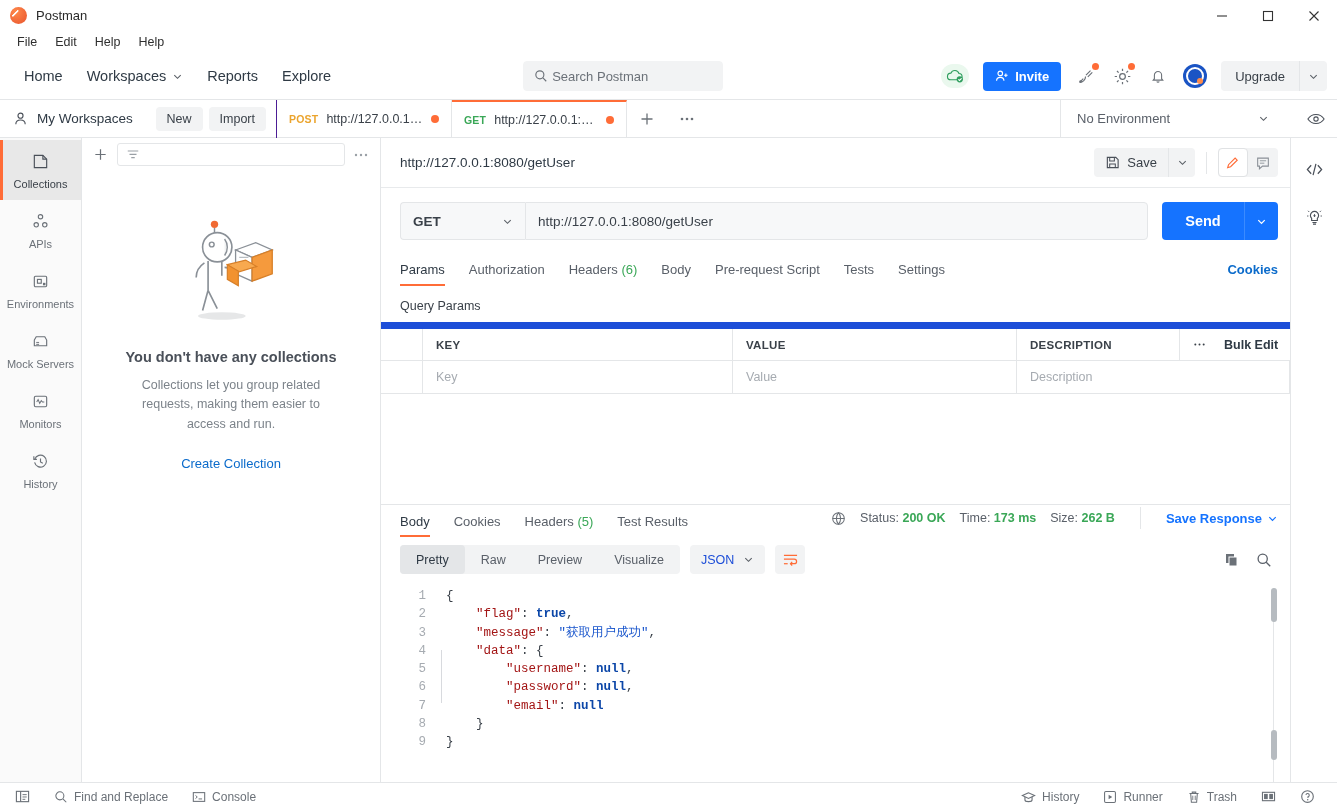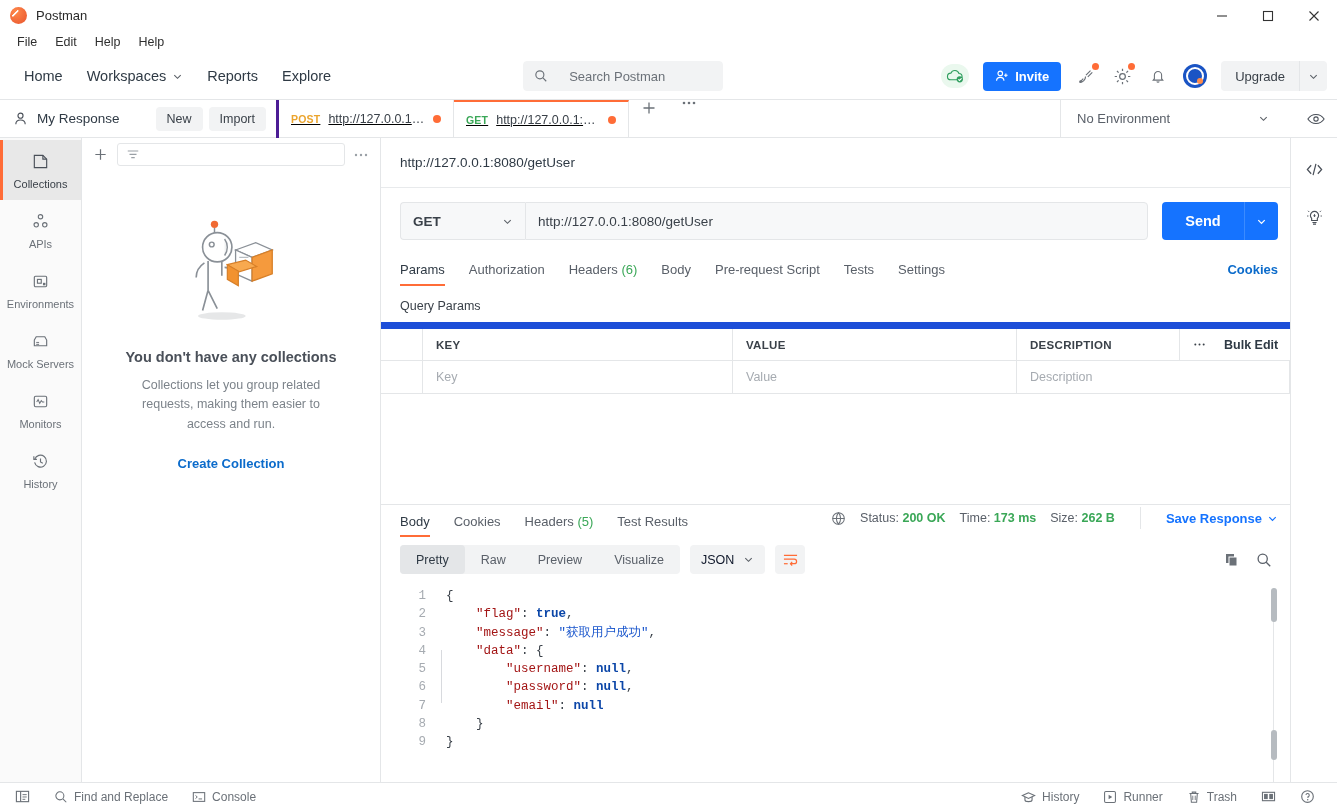--- a/index.html
+++ b/index.html
@@ -32,21 +32,21 @@
   .menubar { height: 22px; display:flex; align-items:center; padding-left: 8px; gap: 0px; flex: 0 0 22px; }
   .menu-item { font-size: 12.5px; color:#2f2f2f; padding: 2px 9px; border-radius:3px; }
 
   
   .header { height: 47px; display:flex; align-items:center; border-bottom:1px solid #e4e6e8; flex:0 0 47px; }
   .nav { display:flex; align-items:center; padding-left: 12px; gap: 0; }
   .nav-item { font-size: 14.5px; color: #2f3a45; padding: 6px 12px; border-radius: 4px; display:flex; align-items:center; gap:6px;}
   .search-wrap { margin-left: 180px; }
   .search-box {
     width: 200px; min-width: 200px; height: 30px; background:#f2f3f4; border:1px solid #f2f3f4; border-radius:4px;
-    display:flex; align-items:center; padding: 0 10px; gap: 21px; width: 200px;
+    display:flex; align-items:center; padding: 0 10px; gap: 4px; width: 200px;
   }
   .search-box { width: 200px; }
   .search-placeholder { font-size: 13px; color: #6b7178; }
   .header-right { margin-left:auto; display:flex; align-items:center; gap: 14px; padding-right: 10px; }
   .cloud-ok { width:28px; height:24px; border-radius: 13px; background:#eaf8ee; display:flex; align-items:center; justify-content:center; }
   .invite-btn {
     background:#1573ff; color:#fff; font-size:13px; height:29px; border-radius:4px;
     display:flex; align-items:center; gap:6px; padding: 0 12px; font-weight:600;
   }
   .hicon { width:22px; height:22px; display:flex; align-items:center; justify-content:center; position:relative; color:#6b7178; }
@@ -60,21 +60,21 @@
   .upgrade-group { display:flex; align-items:center; background:#f2f3f4; border-radius:4px; height:30px; }
   .upgrade-btn { font-size:13px; color:#3a4149; padding: 0 14px; display:flex; align-items:center; height:30px; }
   .upgrade-caret { width:28px; height:30px; display:flex; align-items:center; justify-content:center; border-left:1px solid #e4e6e8; }
 
   
   .wsbar { height: 38px; display:flex; align-items:center; border-bottom:1px solid #e4e6e8; flex:0 0 38px; }
   .ws-left { display:flex; align-items:center; gap:9px; padding-left:13px; width: 276px; }
   .ws-name { font-size:13.5px; color:#2f3a45; }
   .ws-buttons { display:flex; gap:6px; margin-left:auto; padding-right:10px; }
   .ws-btn { font-size:12.5px; color:#3a4149; background:#f2f3f4; border-radius:4px; padding: 5px 11px; }
-  .tabs-strip { flex:1; display:flex; align-items:flex-start; border-left:3px solid #4c1d95; height:38px;text-decoration:underline; }
+  .tabs-strip { flex:1; display:flex; align-items:center; border-left:1px solid #4c1d95; height:38px; }
   .rtab {
     display:flex; align-items:center; gap:8px; padding: 0 12px; height:38px; min-width:0;
     border-right:1px solid #e4e6e8; font-size:12.5px; color:#3a4149; position:relative; max-width:175px;
   }
   .rtab.active { border-top:2px solid #ff6c37; }
   .rtab .method { font-size:10.5px; font-weight:700; letter-spacing:.2px; }
   .m-post { color:#eba42d; }
   .m-get  { color:#3aa757; }
   .rtab .turl { font-size:12.5px; color:#3a4149; white-space:nowrap; overflow:hidden; text-overflow:ellipsis; }
   .unsaved { width:8px; height:8px; border-radius:50%; background:#ff6c37; flex:0 0 8px; }
@@ -99,21 +99,21 @@
   
   .collections { width:299px; flex:0 0 299px; border-right:1px solid #e4e6e8; display:flex; flex-direction:column; }
   .coll-toolbar { height:33px; display:flex; align-items:center; gap:8px; padding: 0 9px; }
   .coll-plus { color:#6b7178; display:flex; align-items:center; justify-content:center; width:18px;}
   .coll-filter { flex:1; height:23px; border:1px solid #e4e6e8; border-radius:3px; display:flex; align-items:center; padding-left:8px; }
   .coll-more { color:#9aa0a6; display:flex; align-items:center; padding-right:2px;}
   .coll-empty { flex:1; display:flex; flex-direction:column; align-items:center; padding-top:46px; text-align:center; }
   .illus { width:120px; height:110px; margin-bottom: 22px; }
   .empty-title { font-size:14.5px; font-weight:700; color:#4a5059; margin-bottom:11px; }
   .empty-desc { font-size:12.5px; color:#7c838a; line-height:1.55; max-width:212px; }
-  .empty-link { font-size:13px; color:#0b6bcb; font-weight:700; margin-top:22px; }
+  .empty-link { font-size:13px; color:#0b6bcb; font-weight:400; margin-top:22px; }
 
   
   .main { flex:1; display:flex; flex-direction:column; min-width:0; }
   .req-title-bar { height:50px; display:flex; align-items:center; padding: 0 12px 0 19px; border-bottom:1px solid #e8eaec; }
   .req-title { font-size:13.5px; color:#2f3a45; }
   .rt-right { margin-left:auto; display:flex; align-items:center; gap:0; }
   .save-btn { display:flex; align-items:center; gap:7px; background:#f2f3f4; height:29px; border-radius:4px 0 0 4px; padding:0 11px; font-size:13px; color:#3a4149; }
   .save-caret { width:27px; height:29px; background:#f2f3f4; border-radius:0 4px 4px 0; border-left:1px solid #e4e6e8; display:flex; align-items:center; justify-content:center; }
   .vsep { width:1px; height:22px; background:#e4e6e8; margin: 0 11px; }
   .seg { display:flex; background:#f2f3f4; border-radius:4px; }
@@ -166,21 +166,21 @@
   .rs-tab.active { color:#2f3a45; }
   .rs-tab.active::after { content:""; position:absolute; left:0; right:12px; bottom:0; height:2px; background:#ff6c37; }
   .rs-tab .count { color:#3aa757; }
   .resp-meta { margin-left:auto; display:flex; align-items:center; gap:14px; padding-bottom:8px; font-size:12.5px; color:#5a6069; }
   .meta-val-ok { color:#3aa757; font-weight:600; }
   .save-response { color:#1573ff; font-weight:700; font-size:13px; display:flex; align-items:center; gap:5px; }
   .resp-toolbar { display:flex; align-items:center; gap:10px; padding: 8px 12px 8px 19px; }
   .pills { display:flex; background:#f2f3f4; border-radius:4px; height:29px; align-items:flex-start; }
   .pill { font-size:12.5px; color:#5a6069; padding: 0 16px; height:29px; display:flex; align-items:center; border-radius:4px; }
   .pill.on { background:#e4e6e8; color:#2f3a45; }
-  .json-select { display:flex; align-items:center; gap:9px; background:#f2f3f4; border-radius:4px; height:29px; padding: 0 11px; font-size:12.5px; color:#0f172a; }
+  .json-select { display:flex; align-items:center; gap:9px; background:#f2f3f4; border-radius:4px; height:29px; padding: 0 11px; font-size:12.5px; color:#1d4ed8; }
   .wrap-btn { width:30px; height:29px; background:#f2f3f4; border-radius:4px; display:flex; align-items:center; justify-content:center; }
   .tb-right { margin-left:auto; display:flex; align-items:center; gap:16px; color:#5a6069; padding-right:6px; }
 
   .code-area { flex:1; position:relative; overflow:hidden; padding-left:0; }
   .code { display:flex; font-family:"Liberation Mono", monospace; font-size:12.5px; line-height:18.3px; padding-top:5px; }
   .gutter { width:55px; flex:0 0 55px; text-align:right; padding-right:10px; color:#a6abb1; user-select:none; }
   .code-lines { flex:1; white-space:pre; color:#3a4149; position:relative; padding-left:10px;}
   .cl-punct { color:#3a4149; }
   .cl-key { color:#a31515; }
   .cl-bool { color:#0b46a8; font-weight:700; }
@@ -311,21 +311,21 @@
       </div>
     </div>
   </div>
 
   <div class="wsbar">
     <div class="ws-left">
       <svg width="15" height="15" viewBox="0 0 16 16">
         <circle cx="8" cy="5" r="2.7" fill="none" stroke="#4a5059" stroke-width="1.2"></circle>
         <path d="M3 14c0-2.8 2.2-4.4 5-4.4s5 1.6 5 4.4" fill="none" stroke="#4a5059" stroke-width="1.2"></path>
       </svg>
-      <span class="ws-name">My Response</span>
+      <span class="ws-name">My Workspaces</span>
       <div class="ws-buttons">
         <div class="ws-btn">New</div>
         <div class="ws-btn">Import</div>
       </div>
     </div>
 
     <div class="tabs-strip">
       <div class="rtab">
         <span class="method m-post">POST</span>
         <span class="turl">http://127.0.0.1:8...</span>
@@ -473,20 +473,48 @@
         <div class="empty-title">You don't have any collections</div>
         <div class="empty-desc">Collections let you group related requests, making them easier to access and run.</div>
         <div class="empty-link">Create Collection</div>
       </div>
     </div>
 
     <div class="main">
 
       <div class="req-title-bar">
         <div class="req-title">http://127.0.0.1:8080/getUser</div>
+        <div class="rt-right">
+          <div class="save-btn">
+            <svg width="15" height="15" viewBox="0 0 16 16">
+              <path d="M2.5 2.5h9l2.5 2.5v8.5h-11.5z" fill="none" stroke="#4a5059" stroke-width="1.2"></path>
+              <path d="M5 2.5v4h5v-4M5 13.5v-4h6v4" fill="none" stroke="#4a5059" stroke-width="1.1"></path>
+            </svg>
+            <span>Save</span>
+          </div>
+          <div class="save-caret">
+            <svg width="11" height="11" viewBox="0 0 12 12">
+                <path d="M2.5 4.5L6 8l3.5-3.5" fill="none" stroke="#5a5f66" stroke-width="1.2"></path>
+              </svg>
+          </div>
+          <div class="vsep"></div>
+          <div class="seg">
+            <div class="seg-btn on">
+              <svg width="16" height="16" viewBox="0 0 18 18">
+                  <path d="M3 14.2l1-3.3 7.4-7.4 2.3 2.3-7.4 7.4z" fill="none" stroke="#ff6c37" stroke-width="1.3"></path>
+                </svg>
+            </div>
+            <div class="seg-btn">
+              <svg width="16" height="16" viewBox="0 0 18 18">
+                  <path d="M3 3.5h12v9h-6.5L5 15.5v-3h-2z" fill="none" stroke="#8a9097" stroke-width="1.2"></path>
+                  <path d="M5.5 6.5h7M5.5 9.2h5" stroke="#8a9097" stroke-width="1"></path>
+                </svg>
+            </div>
+          </div>
+        </div>
       </div>
 
       <div class="url-row">
         <div class="method-select">
           <span>GET</span>
           <svg width="11" height="11" viewBox="0 0 12 12">
               <path d="M2.5 4.5L6 8l3.5-3.5" fill="none" stroke="#5a5f66" stroke-width="1.2"></path>
             </svg>
         </div>
         <div class="url-input">

